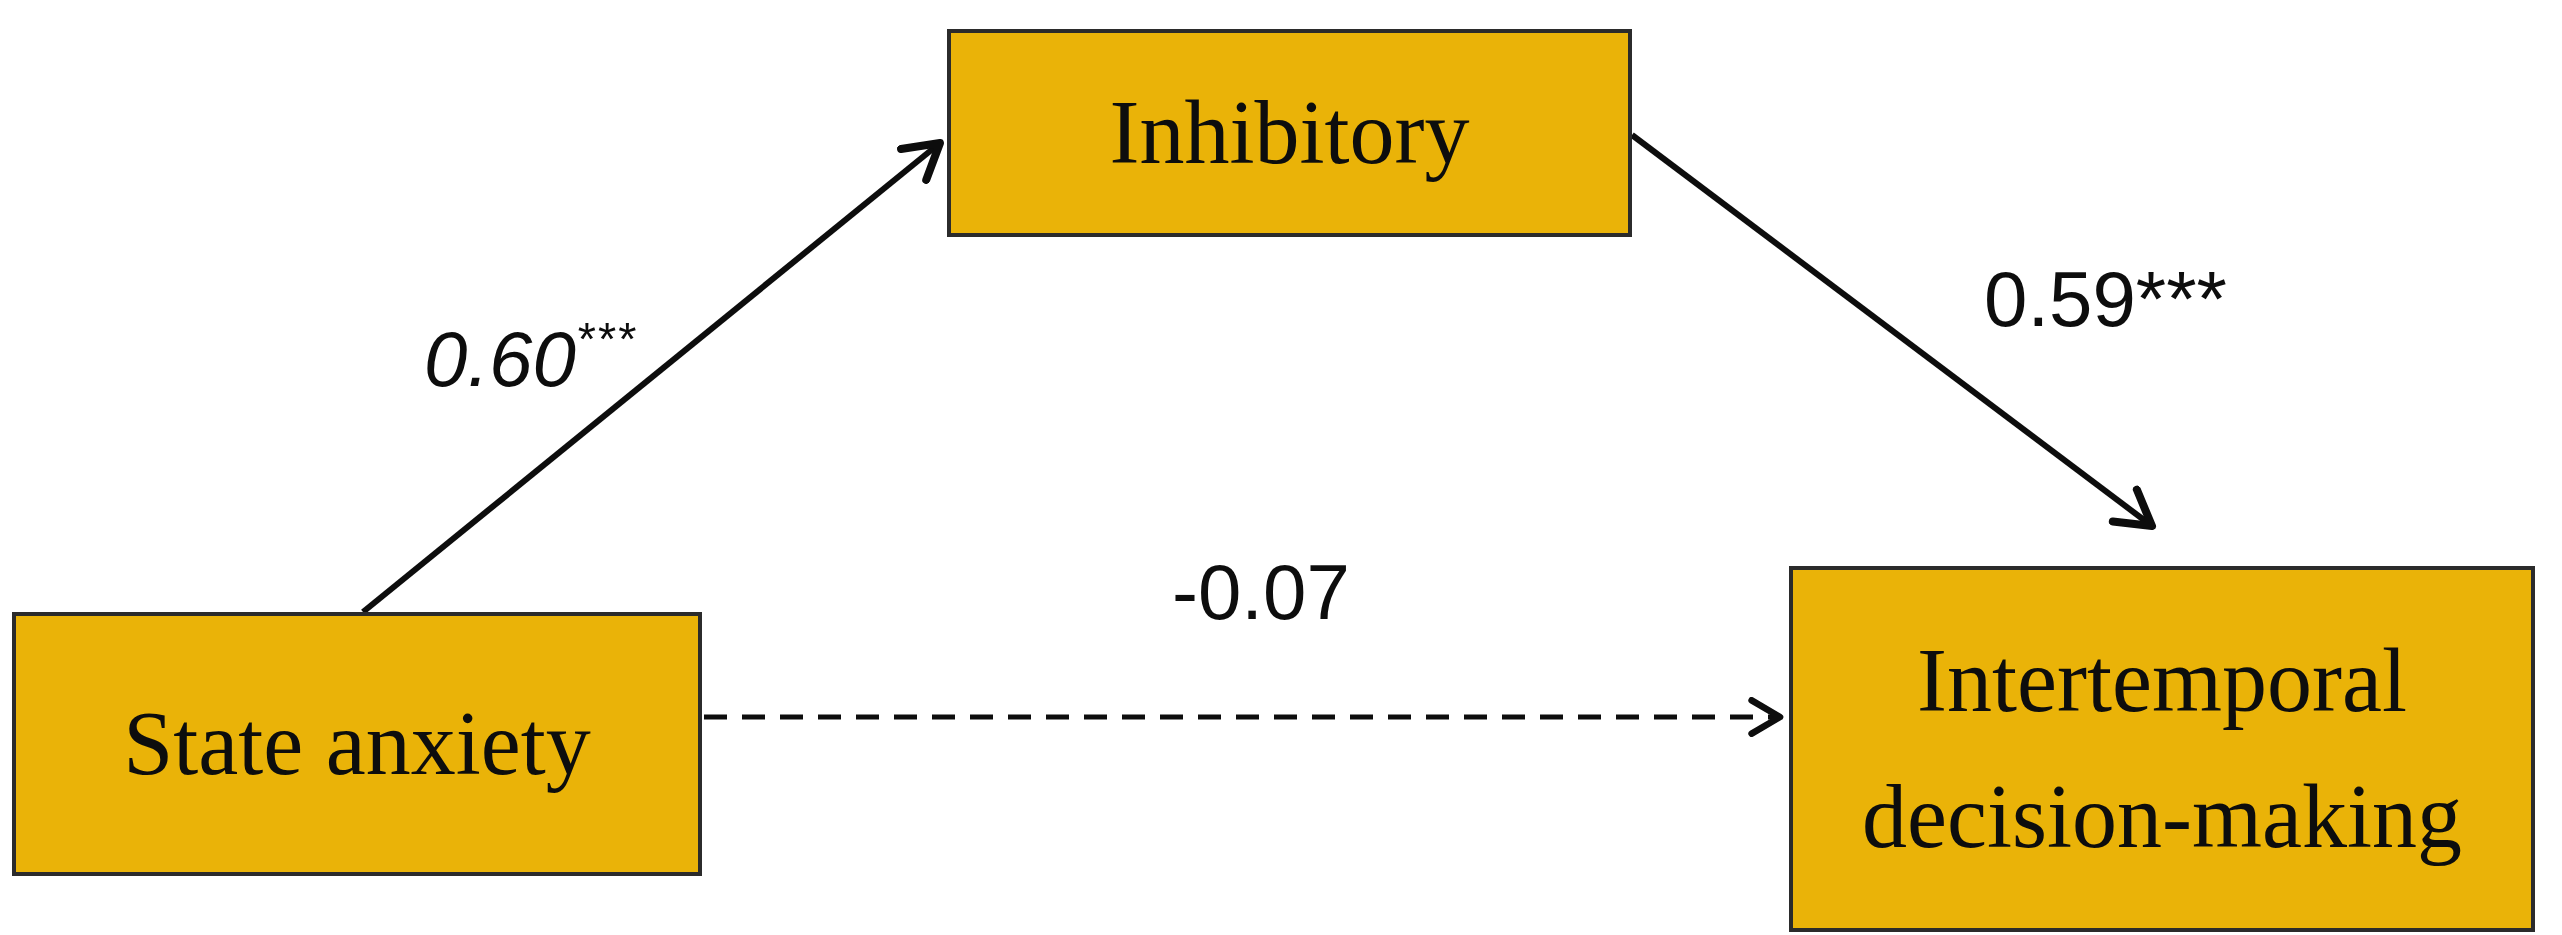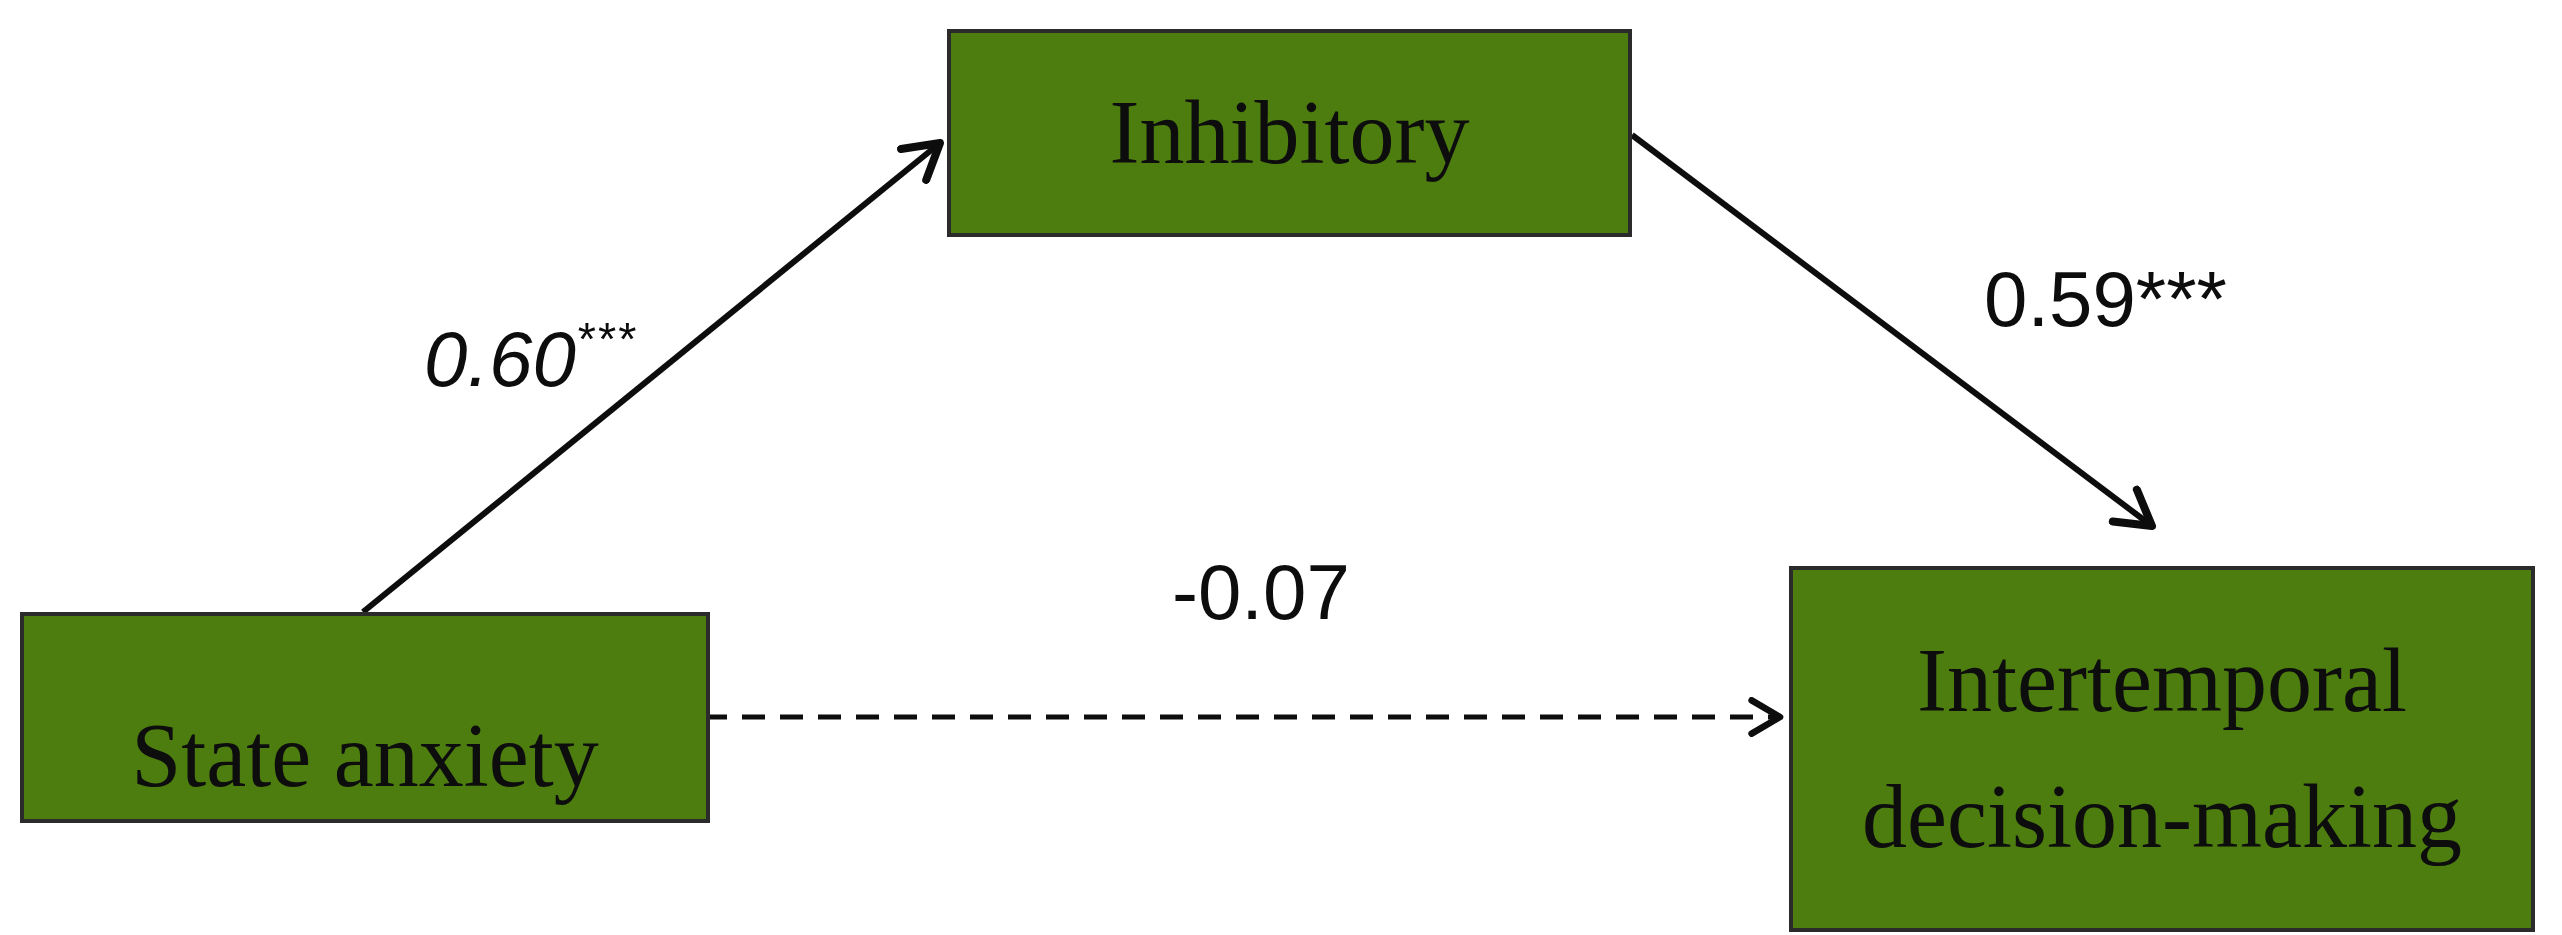--- a/index.html
+++ b/index.html
@@ -20,31 +20,31 @@
     position: absolute;
     left: 0;
     top: 0;
     width: 2562px;
     height: 935px;
   }
   .node {
     position: absolute;
     box-sizing: border-box;
     border: 4px solid #2b2b2b;
-    background: #4d7c0f;
+    background: #eab308;
     display: flex;
     flex-direction: column;
     align-items: center;
     justify-content: center;
     text-align: center;
     font-size: 90px;
     line-height: 126px;
     white-space: nowrap;
   }
-  .node-state        { left: 20px;   top: 612px; width: 690px; height: 211px; justify-content: flex-end; }
+  .node-state        { left: 12px;   top: 612px; width: 690px; height: 264px; }
   .node-inhibitory   { left: 947px;  top: 29px;  width: 685px; height: 208px; }
   .node-intertemporal{ left: 1789px; top: 532px; width: 746px; height: 366px; line-height: 136px; margin-top: 34px; }
   .path-label {
     position: absolute;
     font-family: "Liberation Sans", sans-serif;
     font-size: 78px;
     line-height: 1;
     color: #0d0d0d;
     white-space: nowrap;
   }

